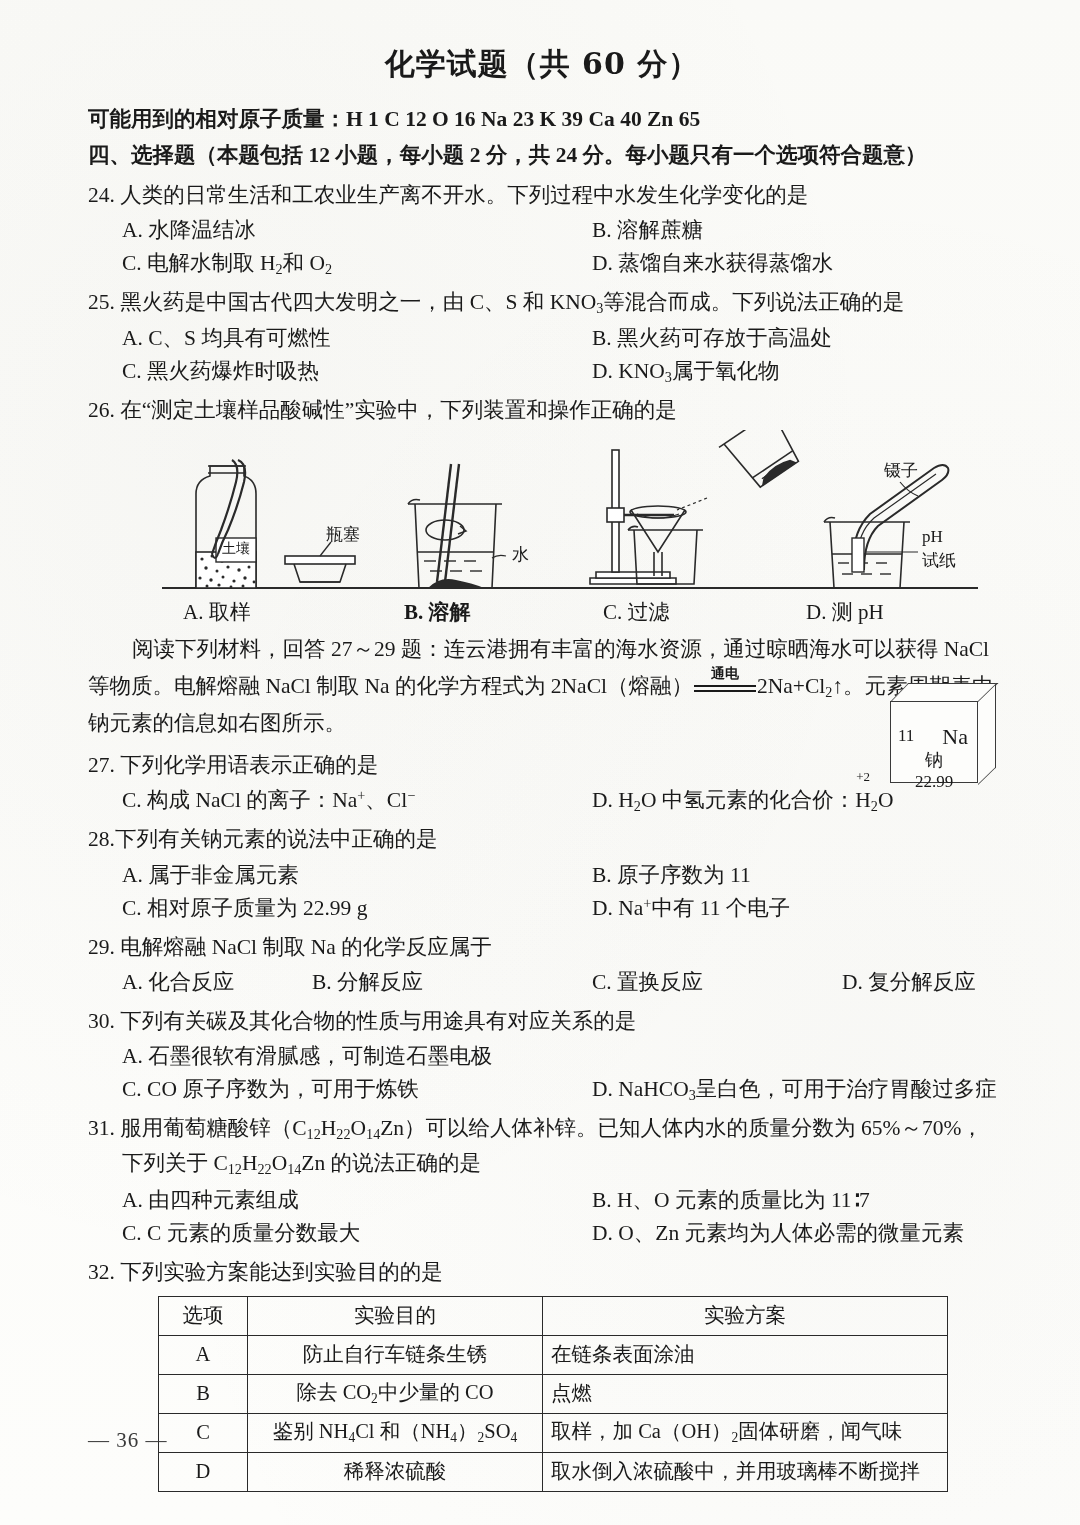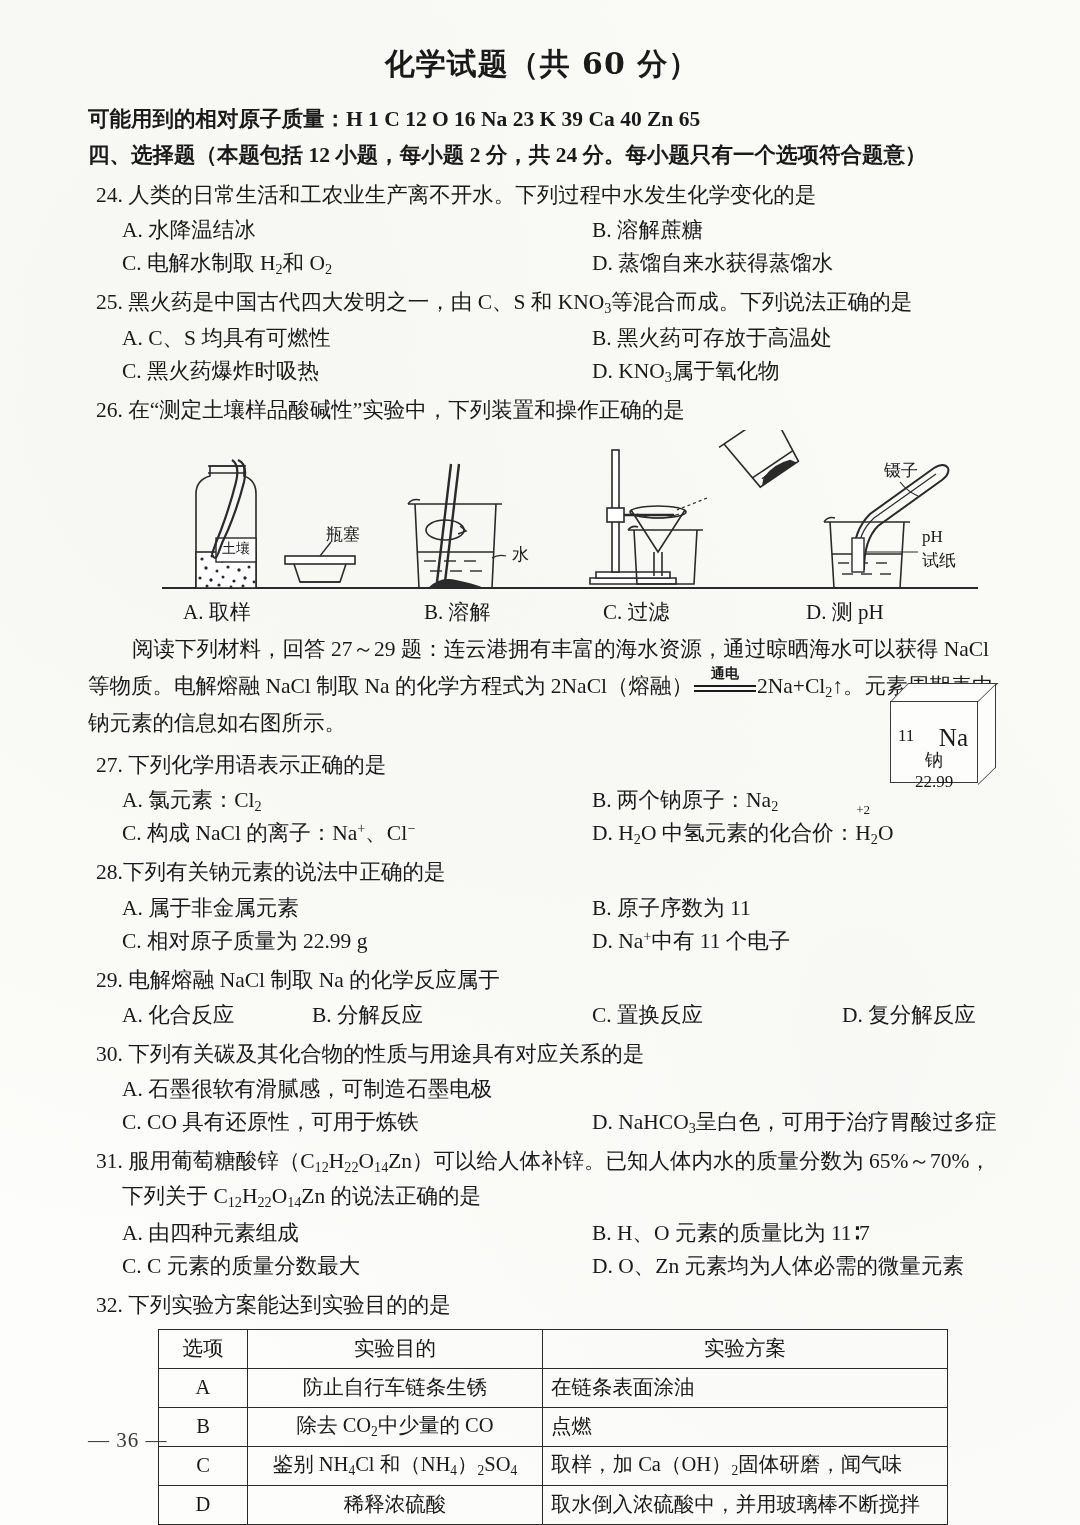--- a/index.html
+++ b/index.html
@@ -50,21 +50,21 @@
   .bold-line {
     font-weight: bold;
     font-size: 21.5px;
     line-height: 1.5;
     margin: 0 0 4px 0;
     white-space: nowrap;
   }
   .stem {
     font-size: 21.5px;
     line-height: 1.5;
-    margin: 7px 0 2px 8px;
+    margin: 7px 0 2px 0;
     white-space: nowrap;
   }
   .stem-indent {
     font-size: 21.5px;
     line-height: 1.5;
     margin: 0 0 2px 0;
     padding-left: 34px;
     white-space: nowrap;
   }
   .passage {
@@ -182,21 +182,21 @@
     transform: skewY(-44deg);
     transform-origin: top left;
     border-left: none;
   }
   .elem-card .num {
     position: absolute; left: 7px; top: 24px;
     font-size: 17px;
   }
   .elem-card .sym {
     position: absolute; right: 9px; top: 22px;
-    font-size: 25px;
+    font-size: 22px;
   }
   .elem-card .cn {
     position: absolute; left: 0; right: 0; top: 46px;
     text-align: center; font-size: 18px;
   }
   .elem-card .mass {
     position: absolute; left: 0; right: 0; top: 70px;
     text-align: center; font-size: 17px;
   }
 
@@ -213,21 +213,21 @@
     left: 0; top: 168px;
     width: 908px;
     height: 30px;
   }
   .fig-labels span {
     position: absolute;
     font-size: 21px;
     white-space: nowrap;
   }
   .fl1 { left: 95px; }
-  .fl2 { left: 336px; }
+  .fl2 { left: 316px; font-weight: bold; }
   .fl3 { left: 515px; }
   .fl4 { left: 718px; }
 
   
   .exp-table {
     margin: 8px 0 0 70px;
     border-collapse: collapse;
     width: 790px;
     font-size: 20.5px;
     table-layout: fixed;
@@ -445,24 +445,20 @@
 
     <div class="passage">
       <span class="p1">阅读下列材料，回答 27～29 题：连云港拥有丰富的海水资源，通过晾晒海水可以获得 NaCl</span>
       <span class="p2">等物质。电解熔融 NaCl 制取 Na 的化学方程式为 2NaCl（熔融）<span class="eqarrow"><span class="lab">通电</span><span class="bar b1"></span><span class="bar b2"></span></span>2Na+Cl<sub>2</sub>↑。元素周期表中</span>
       <span class="p3">钠元素的信息如右图所示。</span>
     </div>
 
     <div class="stem">27. 下列化学用语表示正确的是</div>
     <div class="opts">
       <span class="row">
-        <span class="o col-a">A. 氯元素：Cl<sub>2</sub></span>
-        <span class="o col-b">B. 两个钠原子：Na<sub>2</sub></span>
-      </span>
-      <span class="row">
         <span class="o col-a">C. 构成 NaCl 的离子：Na<sup>+</sup>、Cl<sup>−</sup></span>
         <span class="o col-b">D. H<sub>2</sub>O 中氢元素的化合价：<span class="ov"><span class="chg">+2</span>H</span><sub>2</sub>O</span>
       </span>
     </div>
 
     <div class="stem">28.下列有关钠元素的说法中正确的是</div>
     <div class="opts">
       <span class="row">
         <span class="o col-a">A. 属于非金属元素</span>
         <span class="o col-b">B. 原子序数为 11</span>
@@ -482,21 +478,21 @@
         <span class="o o4">D. 复分解反应</span>
       </span>
     </div>
 
     <div class="stem">30. 下列有关碳及其化合物的性质与用途具有对应关系的是</div>
     <div class="opts w30">
       <span class="row">
         <span class="o col-a">A. 石墨很软有滑腻感，可制造石墨电极</span>
       </span>
       <span class="row">
-        <span class="o col-a">C. CO 具有还原性，可用于炼铁</span>
+        <span class="o col-a">C. CO 原子序数为，可用于炼铁</span>
         <span class="o col-b">D. NaHCO<sub>3</sub>呈白色，可用于治疗胃酸过多症</span>
       </span>
     </div>
 
     <div class="stem">31. 服用葡萄糖酸锌（C<sub>12</sub>H<sub>22</sub>O<sub>14</sub>Zn）可以给人体补锌。已知人体内水的质量分数为 65%～70%，</div>
     <div class="stem-indent">下列关于 C<sub>12</sub>H<sub>22</sub>O<sub>14</sub>Zn 的说法正确的是</div>
     <div class="opts">
       <span class="row">
         <span class="o col-a">A. 由四种元素组成</span>
         <span class="o col-b">B. H、O 元素的质量比为 11∶7</span>

